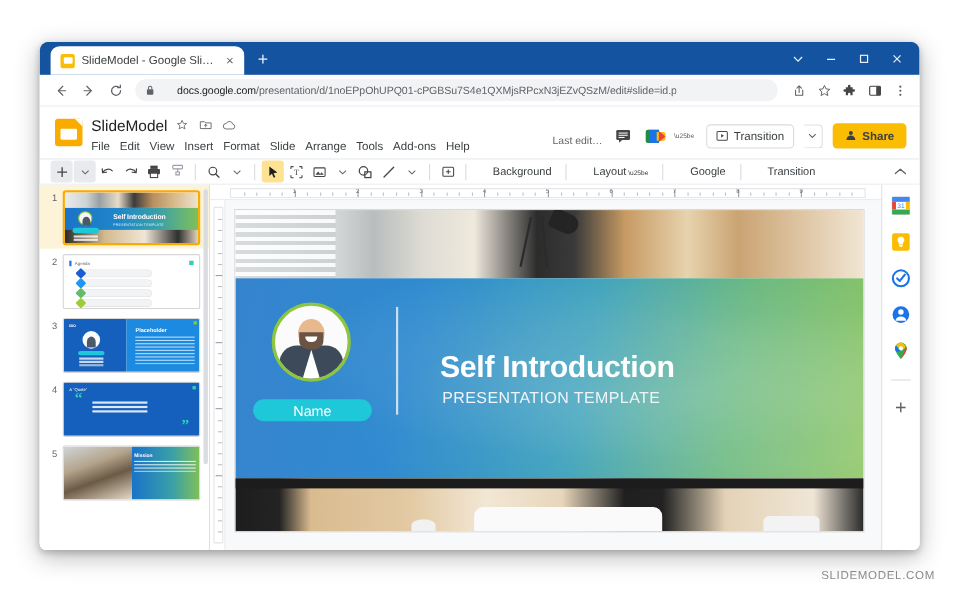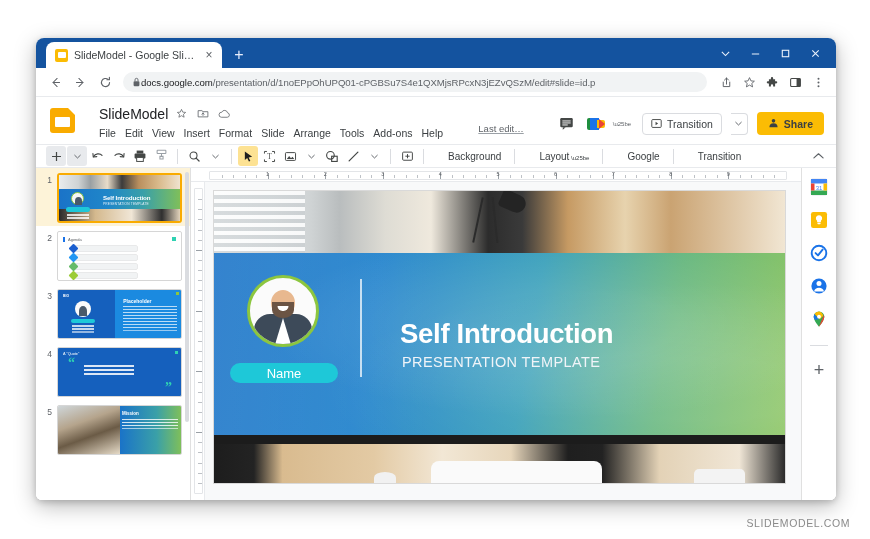--- a/index.html
+++ b/index.html
@@ -94,21 +94,21 @@
     color: #5f6368;
   }
   .omnibox {
     flex: 1 1 auto;
     height: 20px;
     background: #f1f3f4;
     border-radius: 11px;
     display: flex; align-items: center;
     padding: 0 9px;
     margin: 0 6px 0 4px;
-    gap: 0;
+    gap: 20px;
     overflow: hidden;
   }
   .omnibox .url {
     font-size: 9.6px; color: #202124;
     white-space: nowrap; overflow: hidden;
     letter-spacing: -0.05px;
   }
   .omnibox .url .dim { color: #5f6368; }
   .tb-icon {
     width: 20px; height: 20px; flex: 0 0 20px;
@@ -116,21 +116,20 @@
     color: #5f6368;
   }
 
   
   .app { position: relative; height: 403px; background: #fff; }
 
   .app-header {
     display: flex; align-items: flex-start;
     padding: 7px 10px 0 10px;
     height: 47px;
-    gap: 16px;
   }
   .doc-icon {
     width: 25px; height: 25px; flex: 0 0 25px;
     margin: 4px 8px 0 4px;
     background: #f9ab00;
     border-radius: 3px;
     position: relative;
   }
   .doc-icon::before {
     content: ""; position: absolute; right: 0; top: 0;
@@ -149,22 +148,22 @@
   .menu-row { display: flex; align-items: center; gap: 9px; height: 17px; }
   .menu-item { font-size: 10.5px; color: #3c4043; cursor: default; }
 
   .hdr-right {
     margin-left: auto;
     display: flex; align-items: center; gap: 9px;
     padding-top: 8px; padding-right: 2px;
   }
   .lastedit {
     font-size: 9.5px; color: #5f6368;
-    text-decoration: underline; text-decoration-color: #9aa0a6;
-    align-self: flex-end; margin-bottom: 1px; margin-right: 24px;
+    text-decoration-color: #9aa0a6;
+    align-self: flex-end; margin-bottom: 1px; margin-right: 0;
   }
   .hdr-icon-btn {
     width: 20px; height: 20px;
     display: flex; align-items: center; justify-content: center;
     color: #5f6368;
   }
   .meet-btn {
     display: flex; align-items: center; gap: 3px;
     height: 22px;
   }

